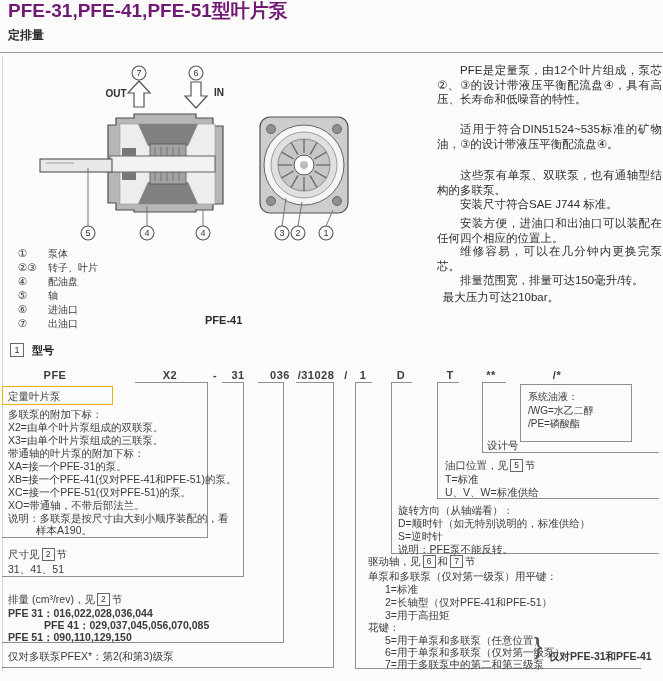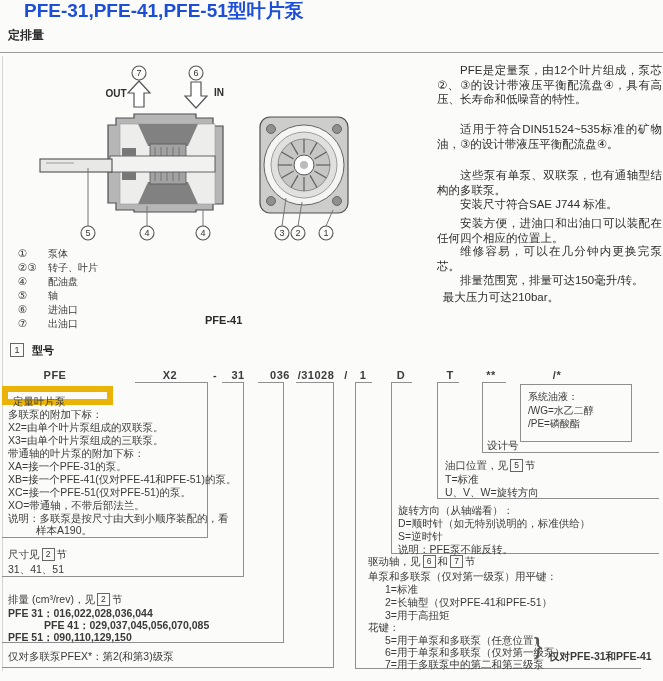--- a/index.html
+++ b/index.html
@@ -18,21 +18,21 @@
         color:#2e2e2e;text-align:justify;text-indent:2em;}
   .legend-num{position:absolute;left:18px;font-size:10.5px;color:#3a3a3a;}
   .legend-label{position:absolute;left:48px;font-size:10px;color:#3a3a3a;}
   svg text{font-family:"Liberation Sans","DejaVu Sans",sans-serif;}
 </style>
 </head>
 <body>
 
 <div id="page">
 
-  <div class="t" style="left:8px;top:5px;font-size:19px;font-weight:700;color:#1d4ed8;margin-left:16px;">PFE-31,PFE-41,PFE-51型叶片泵</div>
+  <div class="t" style="left:8px;top:5px;font-size:19px;font-weight:700;color:#701a75;">PFE-31,PFE-41,PFE-51型叶片泵</div>
   <div class="t" style="left:8px;top:29px;font-size:12px;font-weight:600;color:#2a2a2a;">定排量</div>
   <div class="hline" style="left:0;top:52px;width:663px;border-color:#9a9a9a;"></div>
   <div class="vline" style="left:2px;top:56px;height:615px;border-color:#d4d4d0;"></div>
 
   <svg style="position:absolute;left:38px;top:60px;" width="325" height="185" viewBox="0 0 325 185">
 
     <g>
       <polygon points="101,21 112,33 106,33 106,47 96,47 96,33 90,33" fill="#ffffff" stroke="#555" stroke-width="1.2"></polygon>
     </g>
     <g>
@@ -188,21 +188,21 @@
   <div class="brr" style="left:2px;top:382px;width:205px;height:155px;"></div>
   <div class="brr" style="left:2px;top:382px;width:241px;height:194px;"></div>
   <div class="brr" style="left:2px;top:382px;width:281px;height:260px;"></div>
   <div class="brr" style="left:2px;top:382px;width:331px;height:285px;"></div>
 
   <div class="brl" style="left:482px;top:382px;width:176px;height:70px;"></div>
   <div class="brl" style="left:437px;top:382px;width:221px;height:116px;"></div>
   <div class="brl" style="left:391px;top:382px;width:267px;height:171px;"></div>
   <div class="brl" style="left:355px;top:382px;width:285px;height:286px;"></div>
 
-  <div style="position:absolute;left:2px;top:386px;width:111px;height:19px;border:6px solid #eab308;
+  <div style="position:absolute;left:2px;top:386px;width:111px;height:19px;border:1px solid #eab308;
               font-size:10.5px;color:#3a3a3a;line-height:19px;padding-left:5px;box-sizing:border-box;">定量叶片泵</div>
 
   <div>
     <div class="t" style="left:8px;top:408px;">多联泵的附加下标：</div>
     <div class="t" style="left:8px;top:421px;">X2=由单个叶片泵组成的双联泵。</div>
     <div class="t" style="left:8px;top:434px;">X3=由单个叶片泵组成的三联泵。</div>
     <div class="t" style="left:8px;top:447px;">带通轴的叶片泵的附加下标：</div>
     <div class="t" style="left:8px;top:460px;">XA=接一个PFE-31的泵。</div>
     <div class="t" style="left:8px;top:473px;">XB=接一个PFE-41(仅对PFE-41和PFE-51)的泵。</div>
     <div class="t" style="left:8px;top:486px;">XC=接一个PFE-51(仅对PFE-51)的泵。</div>
@@ -236,21 +236,21 @@
     <div style="font-size:10px;line-height:13.5px;color:#3a3a3a;">/PE=磷酸酯</div>
   </div>
 
   <div class="t" style="left:487px;top:439px;">设计号</div>
 
   <div>
     <div class="t" style="left:445px;top:459px;">
       <span>油口位置，见</span><span class="bn">5</span><span>节</span>
     </div>
     <div class="t" style="left:445px;top:473px;">T=标准</div>
-    <div class="t" style="left:445px;top:486px;">U、V、W=旋转方向</div>
+    <div class="t" style="left:445px;top:486px;">U、V、W=标准供给</div>
   </div>
 
   <div>
     <div class="t" style="left:398px;top:504px;">旋转方向（从轴端看）：</div>
     <div class="t" style="left:398px;top:517px;">D=顺时针（如无特别说明的，标准供给）</div>
     <div class="t" style="left:398px;top:530px;">S=逆时针</div>
     <div class="t" style="left:398px;top:543px;">说明：PFE泵不能反转。</div>
   </div>
 
   <div>

